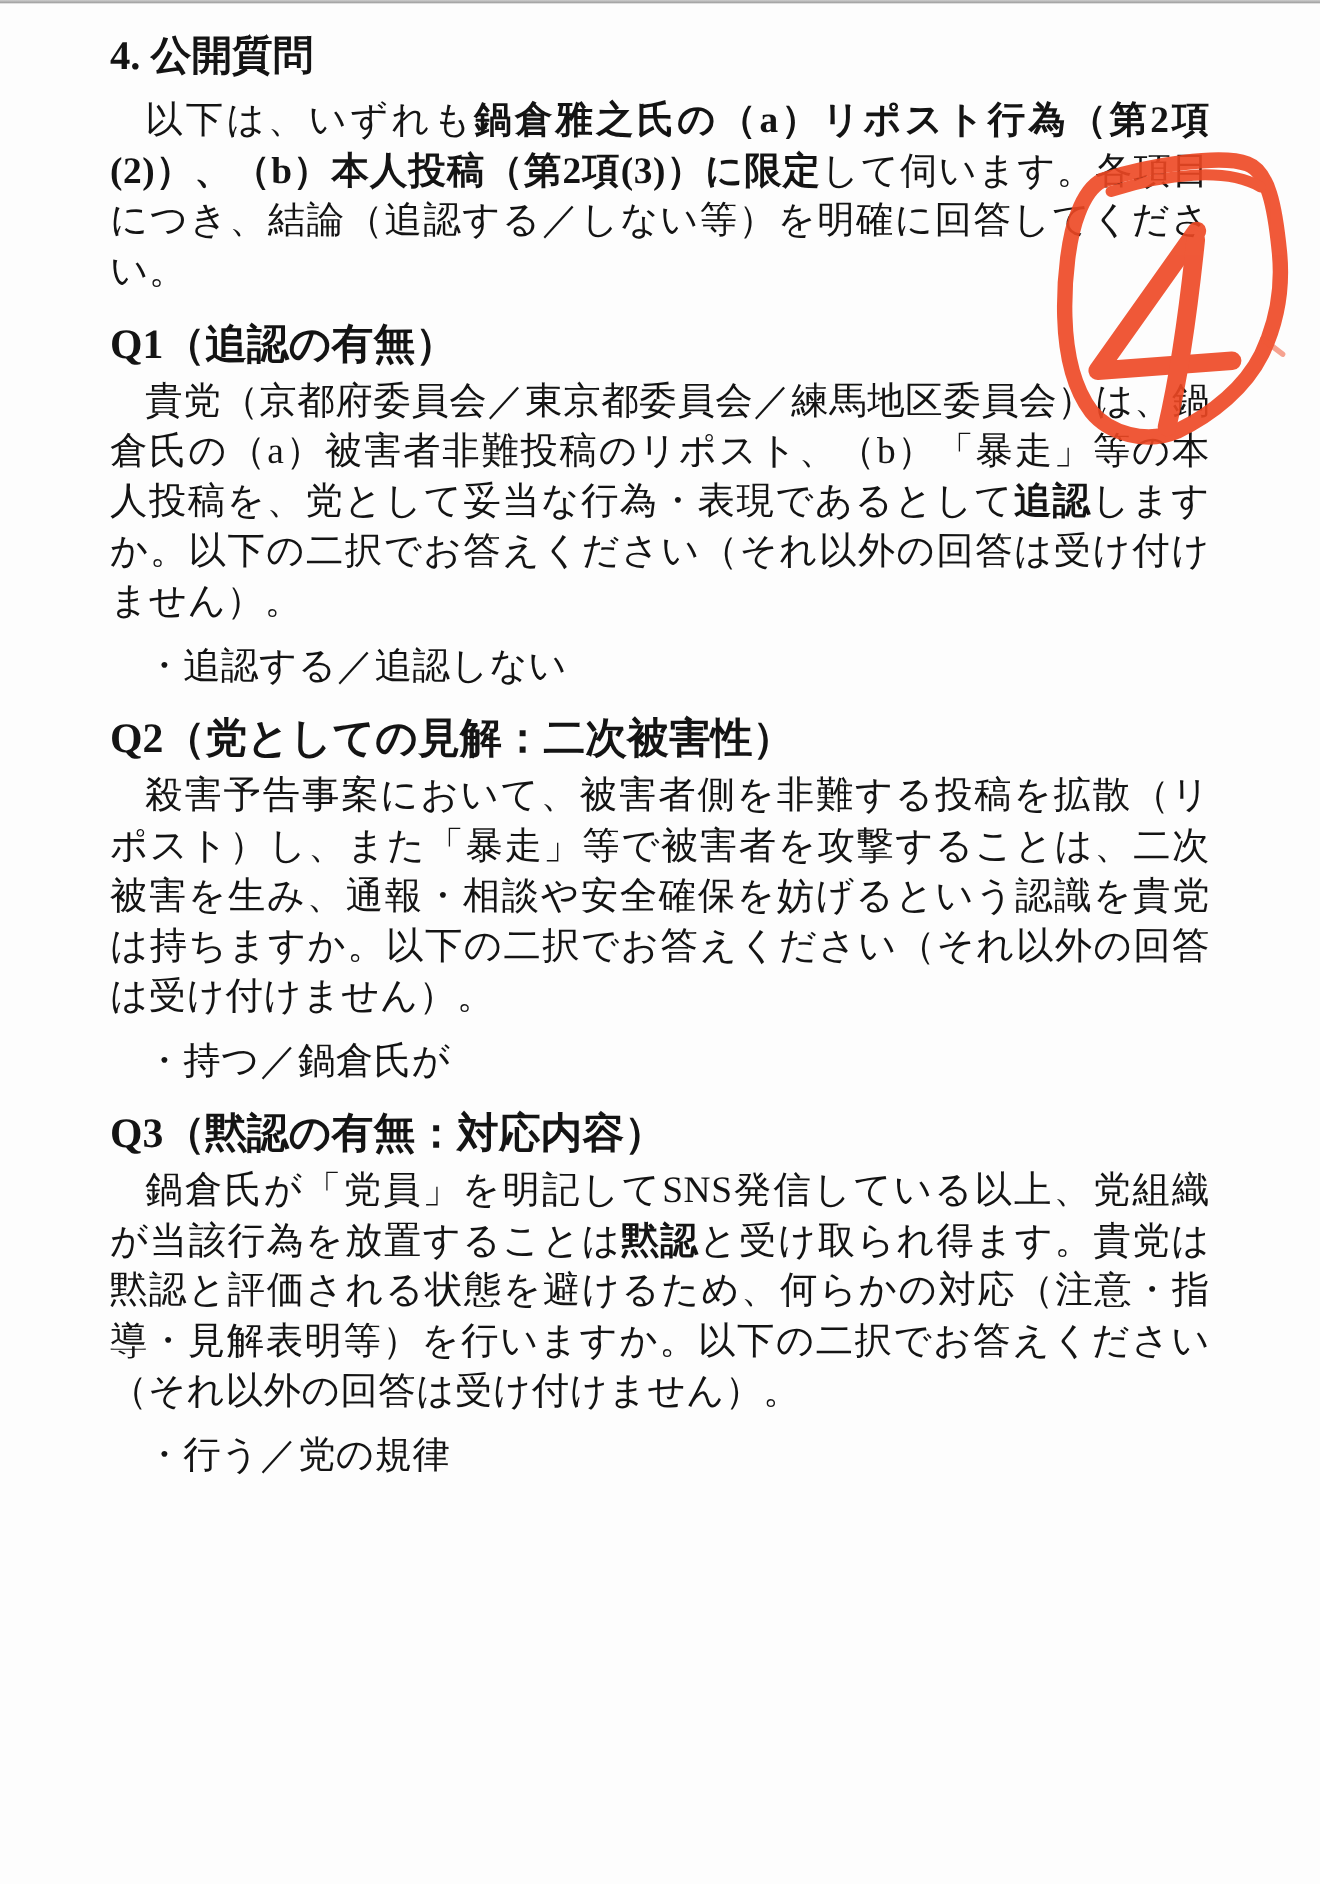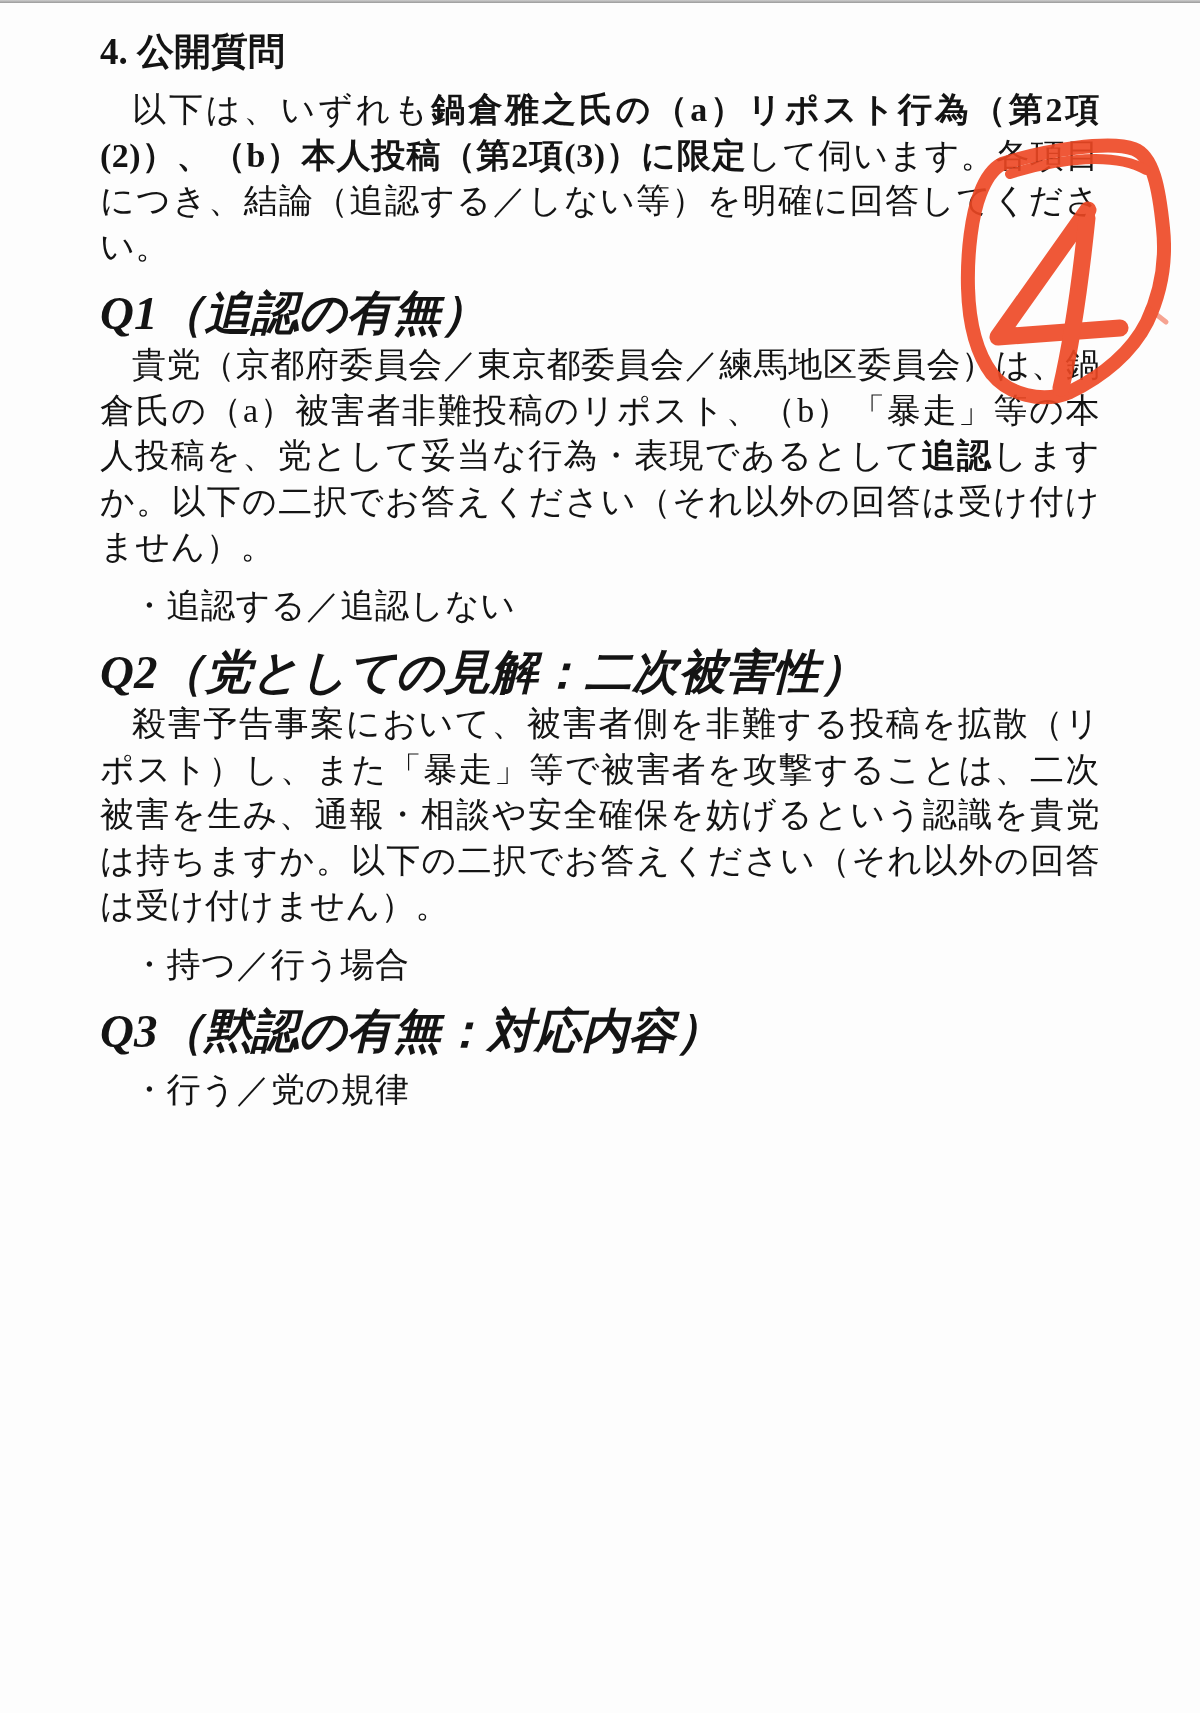--- a/index.html
+++ b/index.html
@@ -35,25 +35,24 @@
     line-height: 45.5px;
     text-align: justify;
     text-justify: inter-character;
     margin: 6px 0 10px 0;
     letter-spacing: 0.5px;
   }
   .indent {
     text-indent: 32px;
   }
   .q-heading {
-    font-size: 47px;
+    font-size: 38px;
     font-weight: bold;
     line-height: 46px;
     margin: 21px 0 6px 0;
-    font-style: italic;
   }
   .b {
     font-weight: bold;
   }
   .bullet {
     font-size: 34px;
     line-height: 45.5px;
     padding-left: 88px;
     text-indent: -56px;
     margin: 13px 0 13px 0;
@@ -91,25 +90,26 @@
 
   <section>
     <h2 class="q-heading">Q1（追認の有無）</h2>
     <p class="para indent"><span>貴党（京都府委員会／東京都委員会／練馬地区委員会）は、鍋倉氏の（a）被害者非難投稿のリポスト、（b）「暴走」等の本人投稿を、党として妥当な行為・表現であるとして</span><span class="b">追認</span><span>しますか。以下の二択でお答えください（それ以外の回答は受け付けません）。</span></p>
     <div class="bullet"><span class="dot">・</span><span>追認する／追認しない</span></div>
   </section>
 
   <section>
     <h2 class="q-heading">Q2（党としての見解：二次被害性）</h2>
     <p class="para indent"><span>殺害予告事案において、被害者側を非難する投稿を拡散（リポスト）し、また「暴走」等で被害者を攻撃することは、二次被害を生み、通報・相談や安全確保を妨げるという認識を貴党は持ちますか。以下の二択でお答えください（それ以外の回答は受け付けません）。</span><span class="b"></span><span></span></p>
-    <div class="bullet"><span class="dot">・</span><span>持つ／行う場合</span></div>
+    <div class="bullet"><span class="dot">・</span><span>持つ／鍋倉氏が</span></div>
   </section>
 
   <section>
     <h2 class="q-heading">Q3（黙認の有無：対応内容）</h2>
+    <p class="para indent"><span>鍋倉氏が「党員」を明記してSNS発信している以上、党組織が当該行為を放置することは</span><span class="b">黙認</span><span>と受け取られ得ます。貴党は黙認と評価される状態を避けるため、何らかの対応（注意・指導・見解表明等）を行いますか。以下の二択でお答えください（それ以外の回答は受け付けません）。</span></p>
     <div class="bullet"><span class="dot">・</span><span>行う／党の規律</span></div>
   </section>
 
   <section>
 
   </section>
 
 </main>
 
 <div class="annotation" role="img" aria-label="4">

